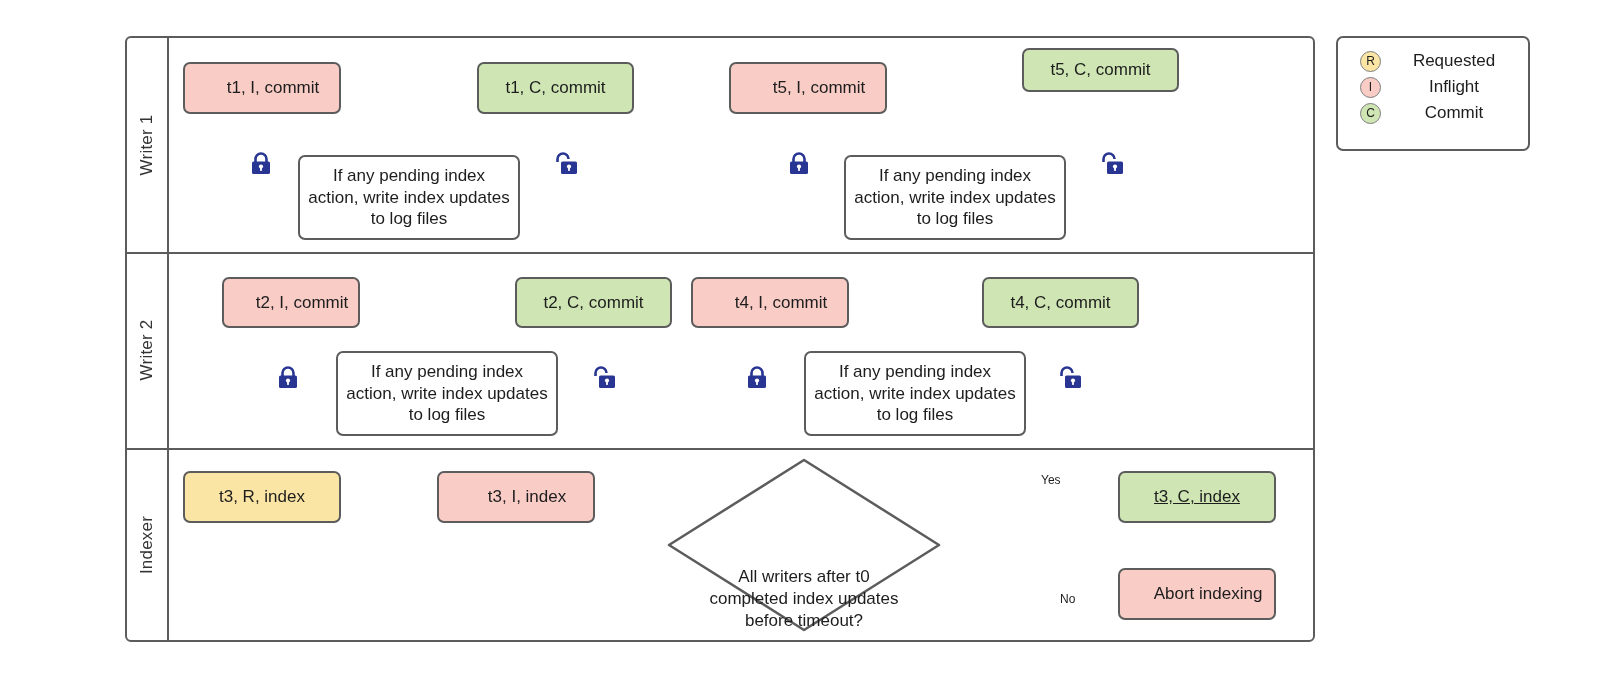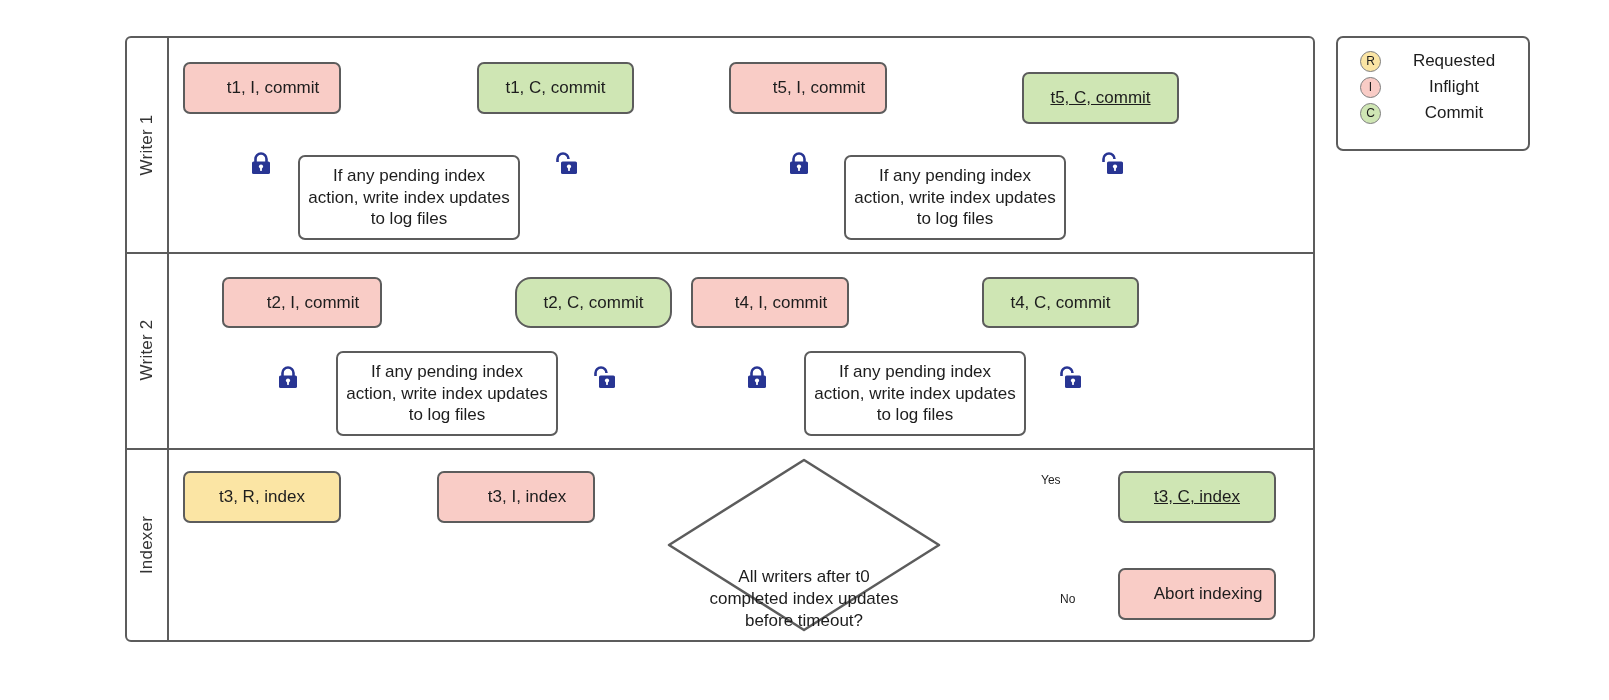--- a/index.html
+++ b/index.html
@@ -218,27 +218,27 @@
   </div>
 
   <div class="node pink" style="left:183px; top:62px; width:158px; height:52px;">t1, I, commit</div>
 
   <div class="node green" style="left:477px; top:62px; width:157px; height:52px;">t1, C, commit</div>
 
   <div class="node white" style="left:298px; top:155px; width:222px; height:85px;">If any pending index action, write index updates to log files</div>
 
   <div class="node pink" style="left:729px; top:62px; width:158px; height:52px;">t5, I, commit</div>
 
-  <div class="node green" style="left:1022px; top:72px; width:157px; height:52px;text-decoration:underline;">t5, C, commit</div>
+  <div class="node green" style="left:1022px; top:48px; width:157px; height:44px;">t5, C, commit</div>
 
   <div class="node white" style="left:844px; top:155px; width:222px; height:85px;">If any pending index action, write index updates to log files</div>
 
-  <div class="node pink" style="left:222px; top:277px; width:160px; height:51px;">t2, I, commit</div>
-
-  <div class="node green" style="left:515px; top:277px; width:157px; height:51px;border-radius:16px;">t2, C, commit</div>
+  <div class="node pink" style="left:222px; top:277px; width:138px; height:51px;">t2, I, commit</div>
+
+  <div class="node green" style="left:515px; top:277px; width:157px; height:51px;">t2, C, commit</div>
 
   <div class="node white" style="left:336px; top:351px; width:222px; height:85px;">If any pending index action, write index updates to log files</div>
 
   <div class="node pink" style="left:691px; top:277px; width:158px; height:51px;">t4, I, commit</div>
 
   <div class="node green" style="left:982px; top:277px; width:157px; height:51px;">t4, C, commit</div>
 
   <div class="node white" style="left:804px; top:351px; width:222px; height:85px;">If any pending index action, write index updates to log files</div>
 
   <div class="node yellow" style="left:183px; top:471px; width:158px; height:52px;">t3, R, index</div>

